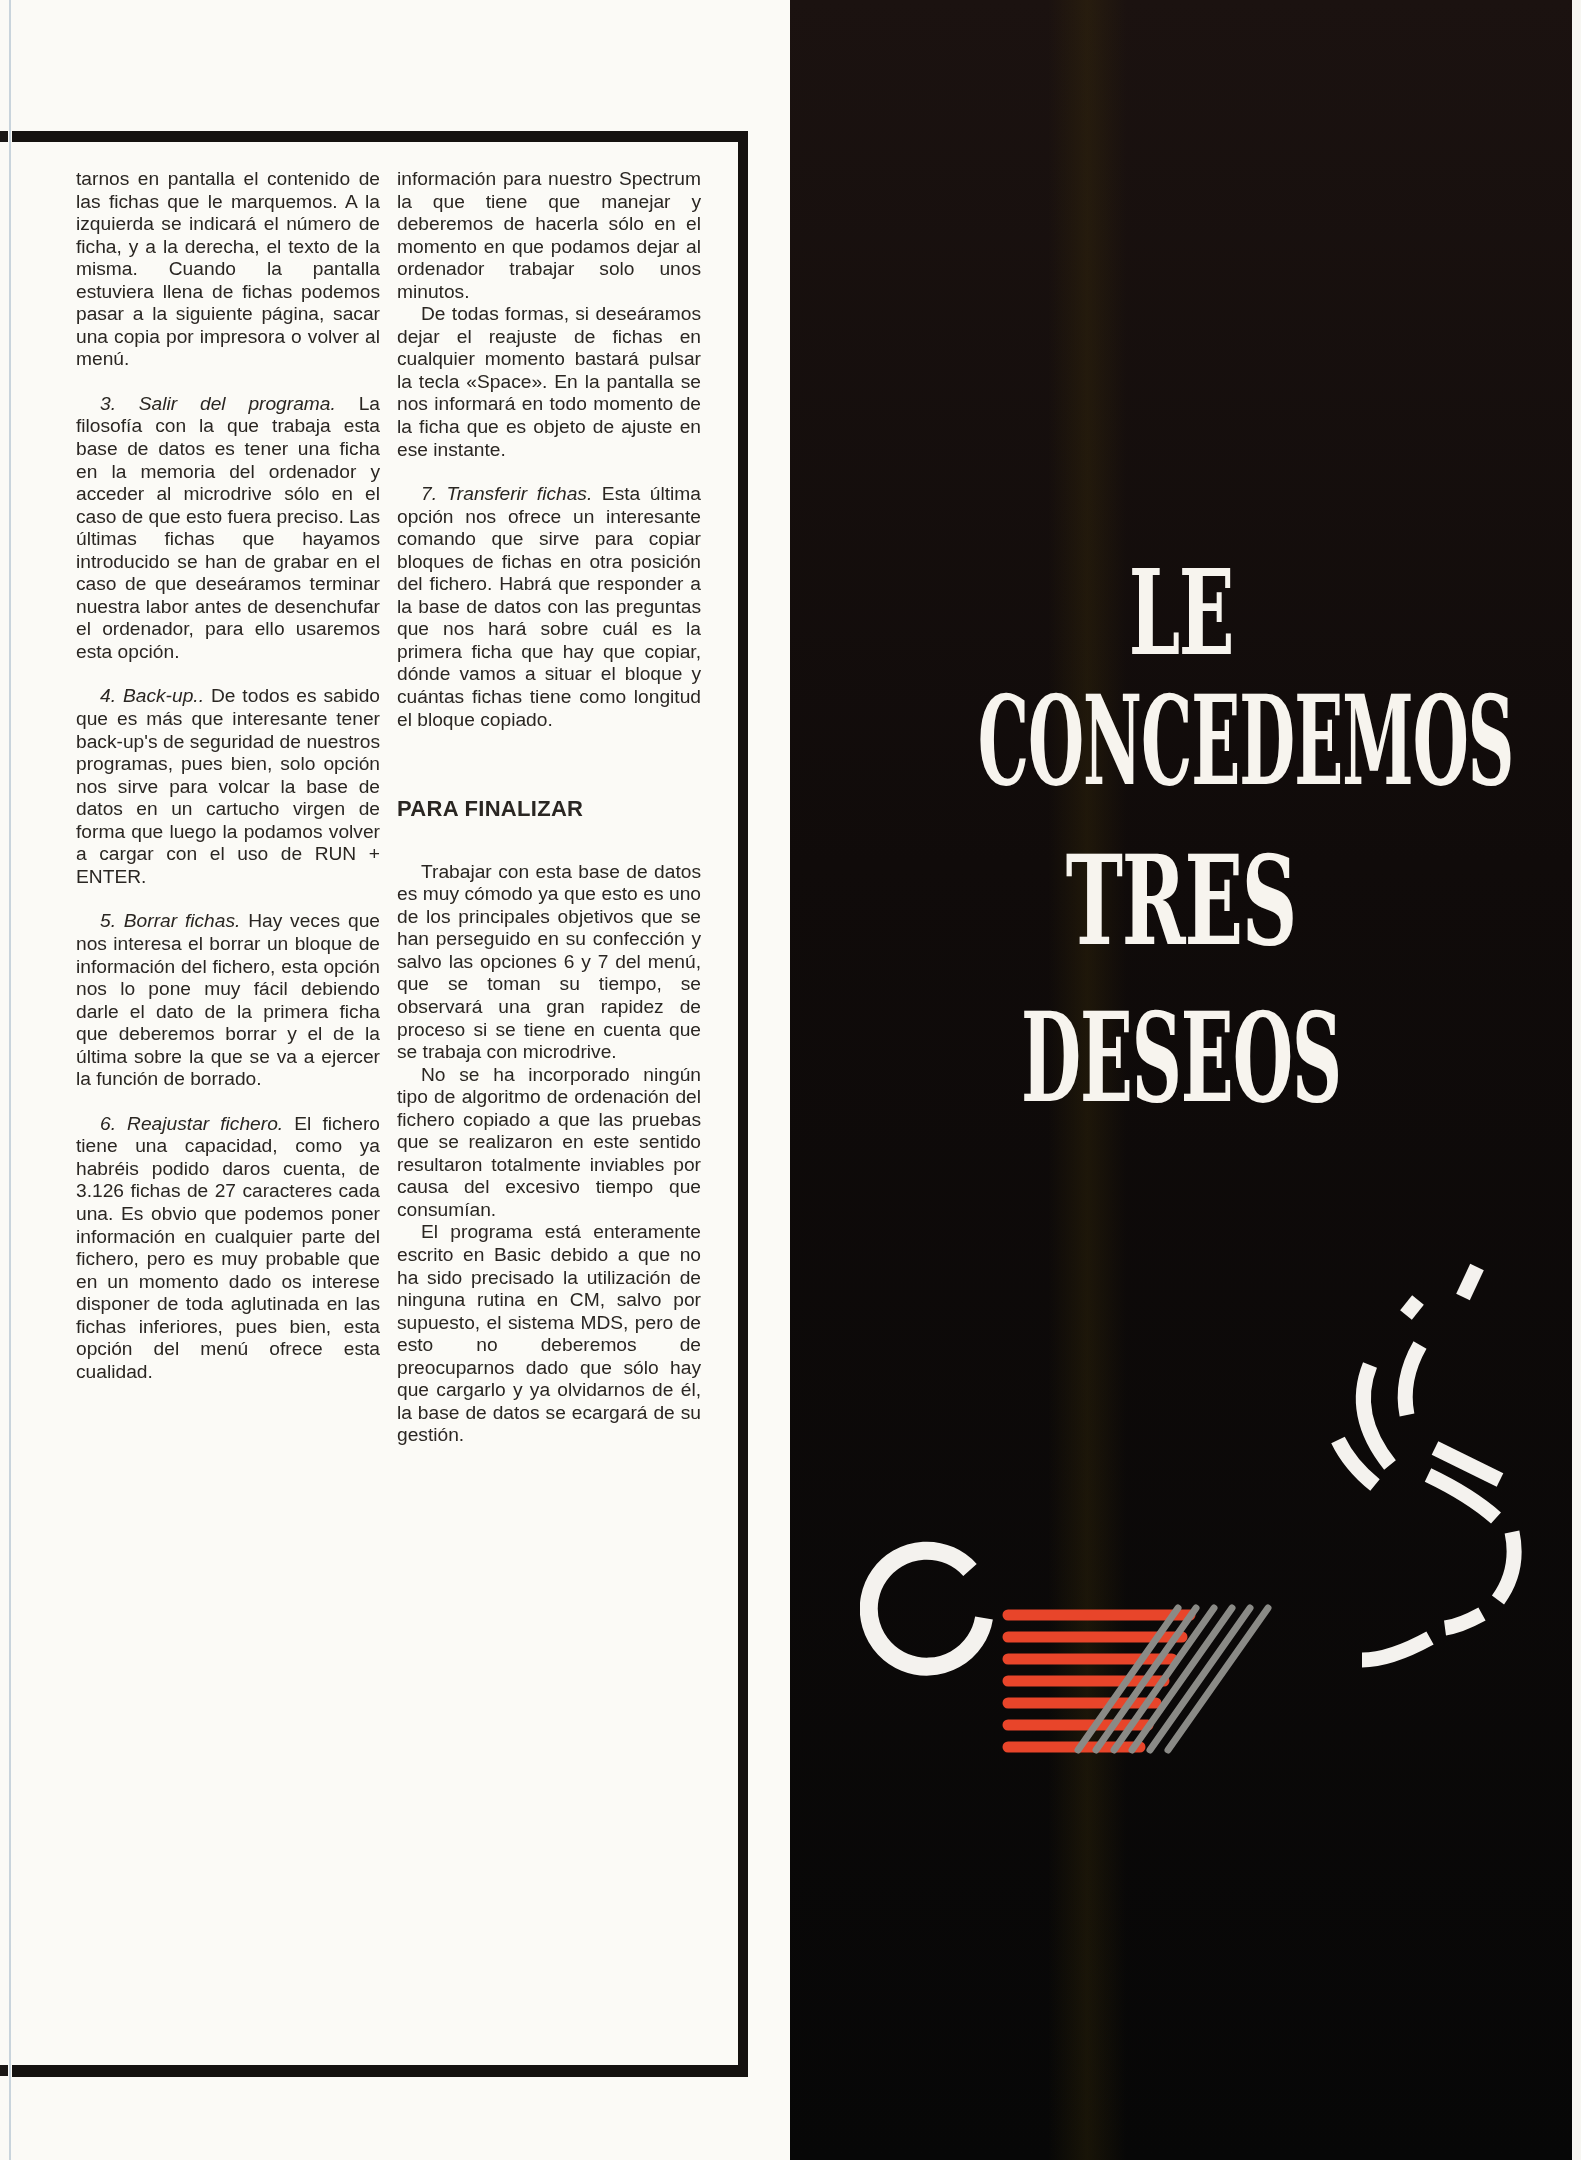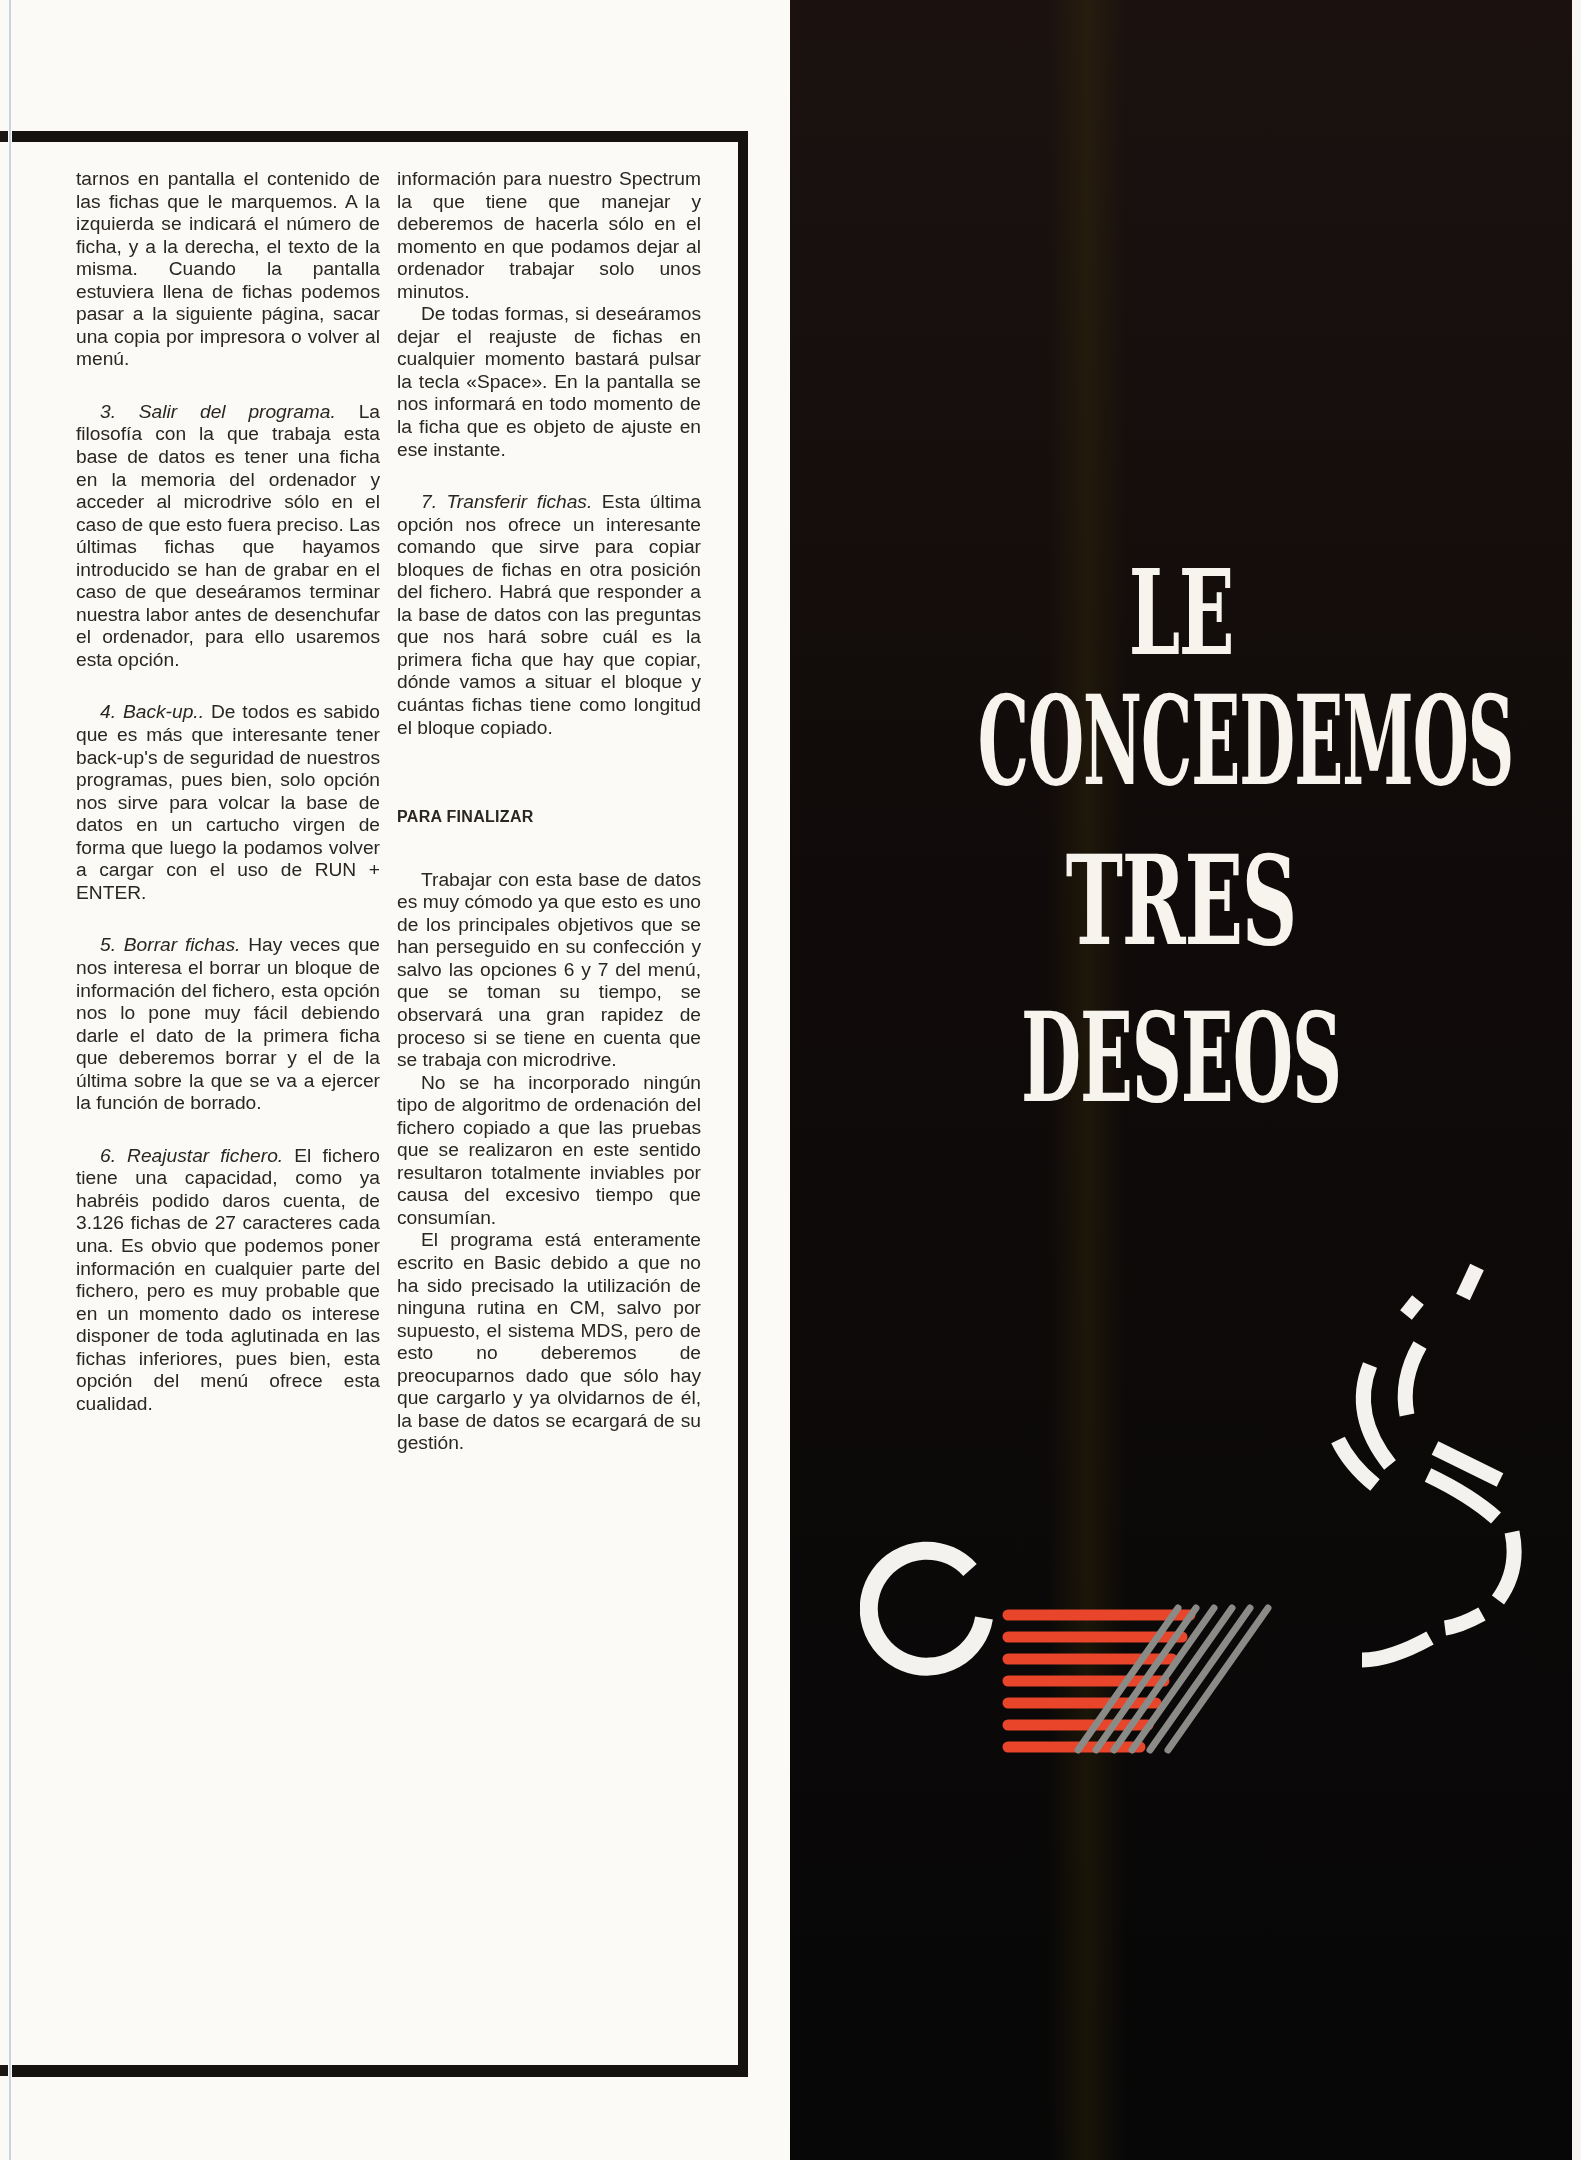--- a/index.html
+++ b/index.html
@@ -25,24 +25,24 @@
   }
   .col {
     position: absolute; top: 168px; width: 304px;
     font-size: 19.2px; line-height: 22.55px; text-align: justify;
     hyphens: manual;
   }
   .col1 { left: 76px; }
   .col2 { left: 397px; }
   .col p { margin: 0; text-indent: 24px; }
   .col p.noindent { text-indent: 0; }
-  .col p.gap { margin-top: 30px; }
+  .col p.gap { margin-top: 22px; }
   .col em { font-style: italic; }
   .col h3 {
-    margin: 67px 0 40px 0; font-size: 16px; font-weight: bold; letter-spacing: 0.3px;
+    margin: 67px 0 40px 0; font-size: 22px; font-weight: bold; letter-spacing: 0.3px;
     text-indent: 0;
   }
   .panel {
     position: absolute; left: 790px; top: 0; width: 782px; height: 2160px;
     background:
       linear-gradient(90deg, rgba(0,0,0,0) 0%, rgba(0,0,0,0) 33%, rgba(70,55,10,0.28) 38%, rgba(0,0,0,0) 43%, rgba(0,0,0,0) 100%),
       linear-gradient(180deg, #1b1210 0%, #100b0a 40%, #070707 100%);
   }
   .panel-edge {
     position: absolute; left: 1572px; top: 0; width: 9px; height: 2160px; background: #f7f6f2;

